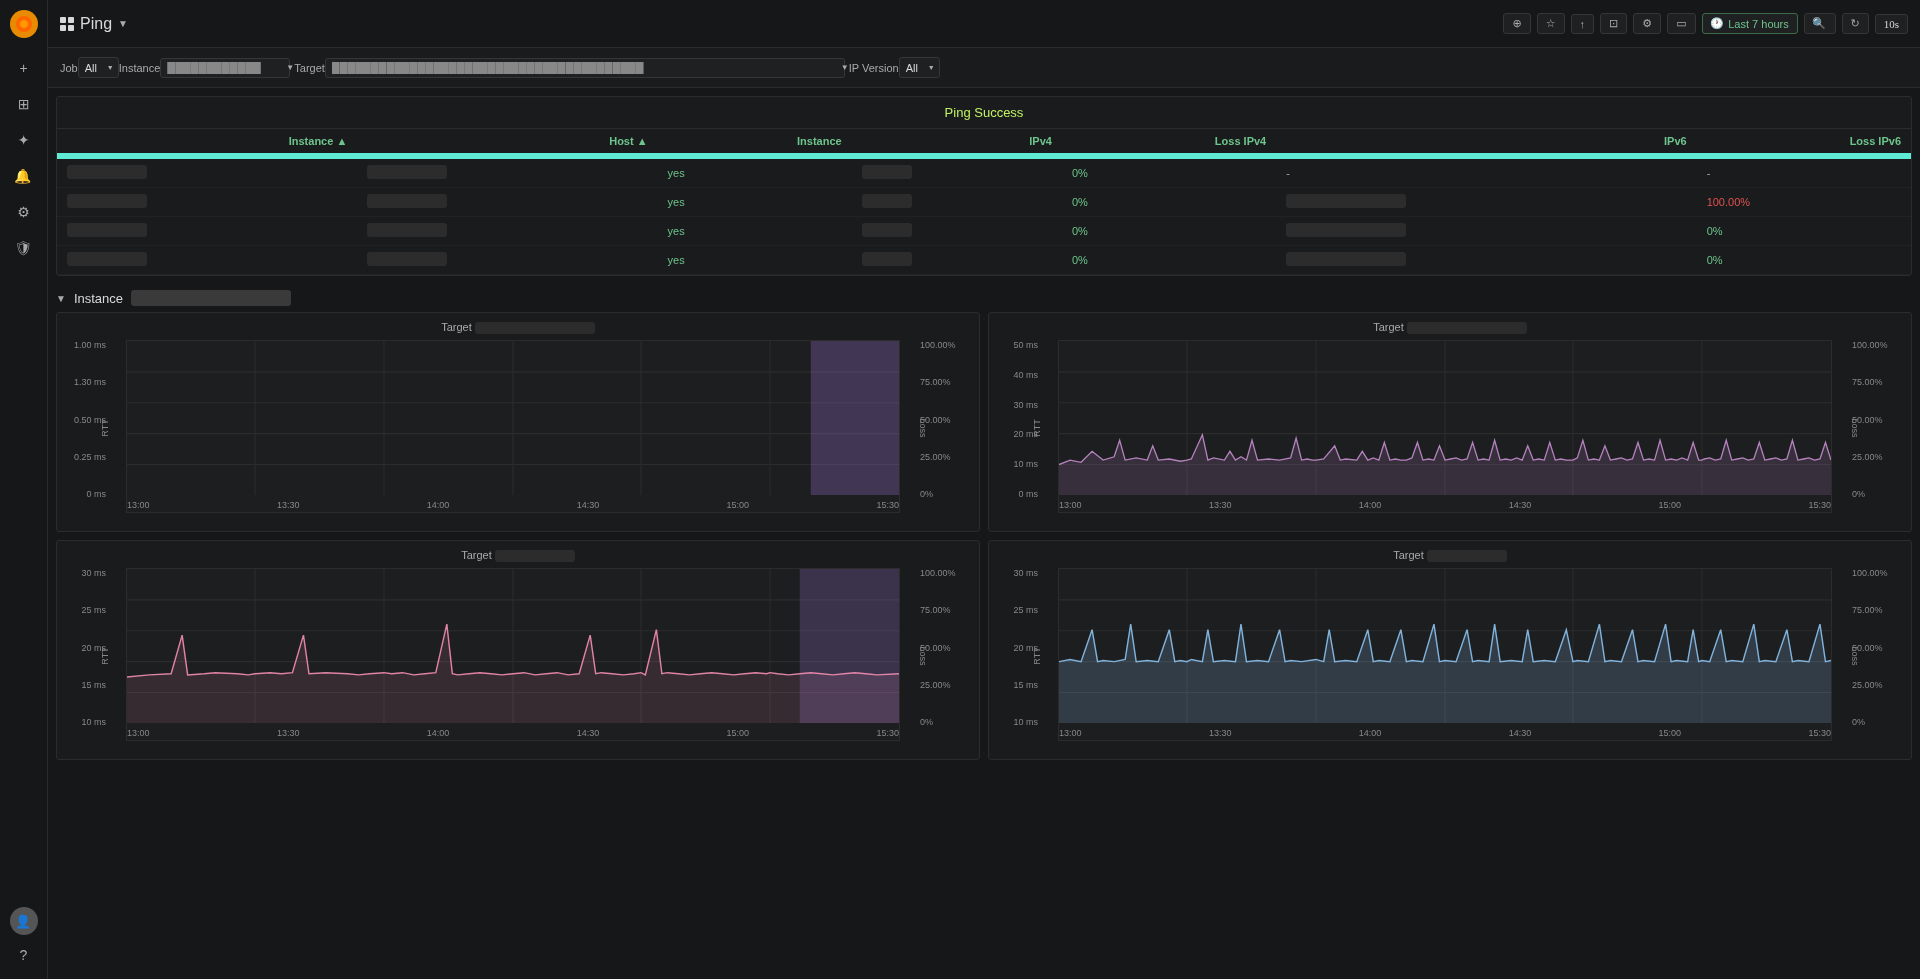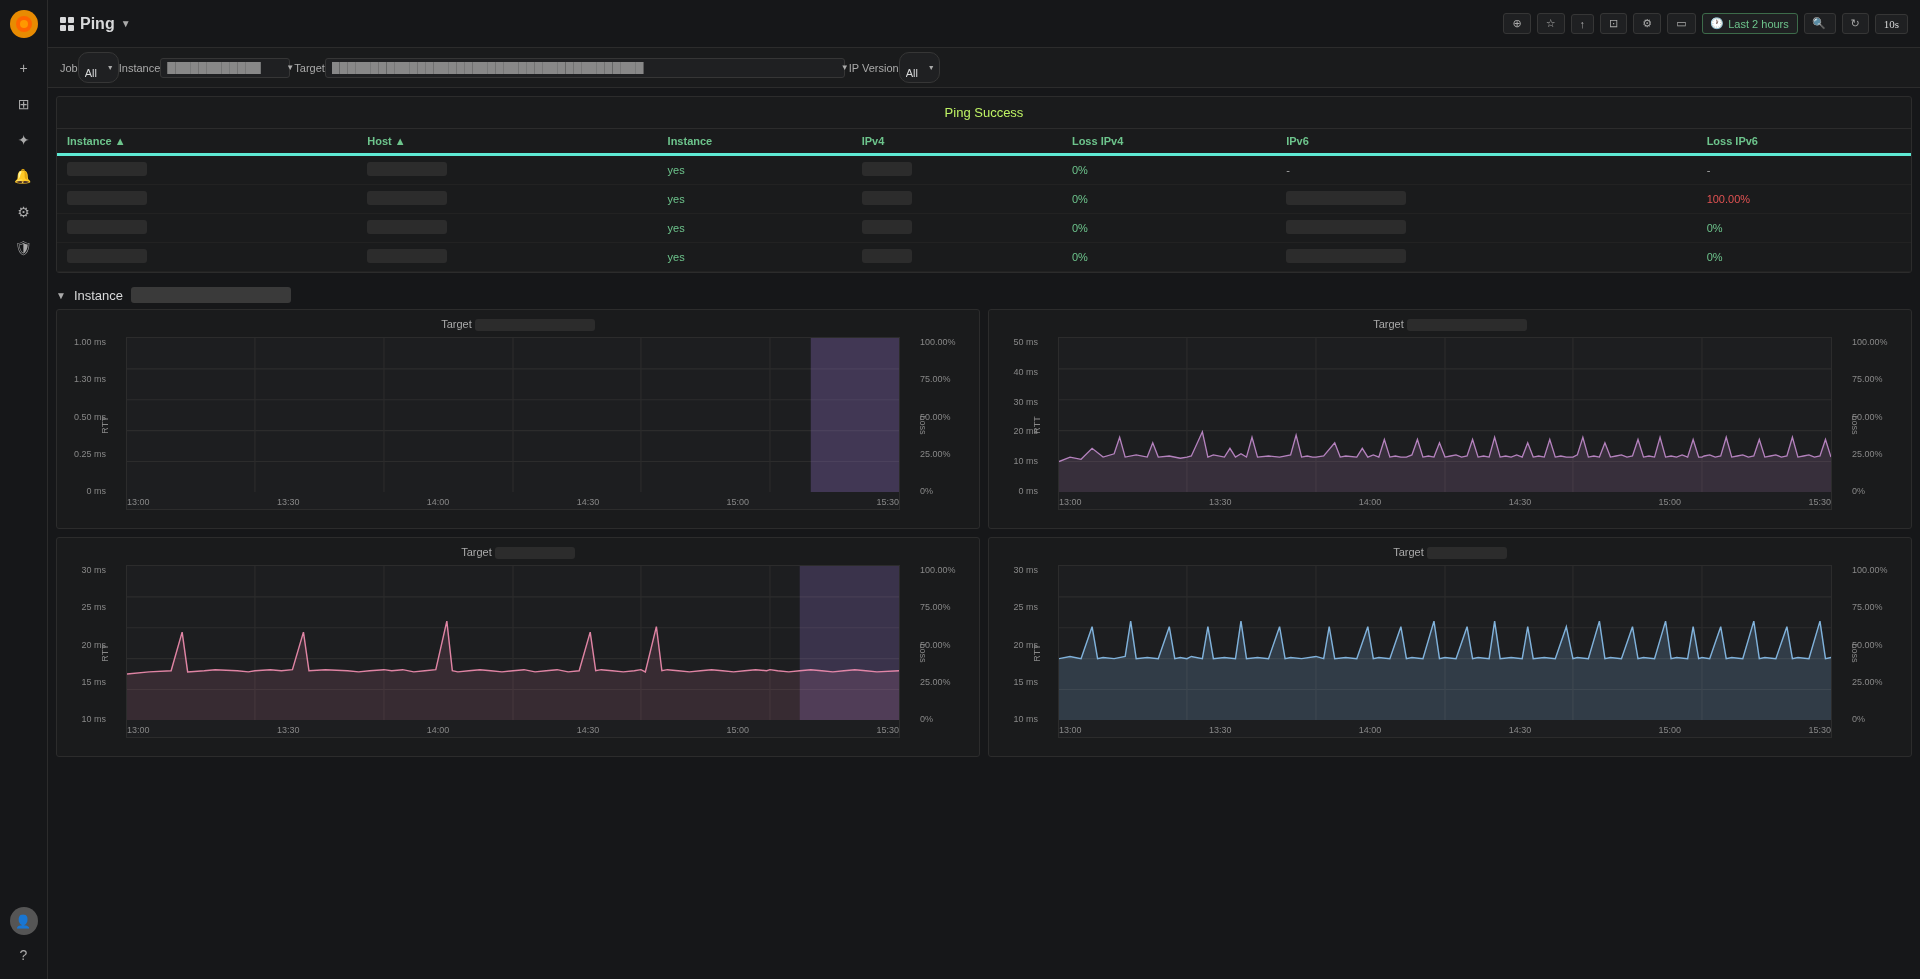--- a/index.html
+++ b/index.html
@@ -82,21 +82,21 @@
       padding: 0 12px;
       gap: 8px;
       flex-shrink: 0;
     }
     .topbar-title {
       display: flex;
       align-items: center;
       gap: 6px;
       font-size: 16px;
       color: #d8d9da;
-      font-weight: 700;
+      font-weight: 400;
     }
     .topbar-grid-icon {
       display: grid;
       grid-template-columns: 1fr 1fr;
       gap: 2px;
       width: 14px;
       height: 14px;
     }
     .topbar-grid-icon span {
       background: #d8d9da;
@@ -142,22 +142,22 @@
       flex-shrink: 0;
     }
     .filter-label {
       color: #aaa;
       font-size: 11px;
     }
     .filter-select {
       background: #1f2022;
       border: 1px solid #363636;
       color: #d8d9da;
-      padding: 14px 20px 3px 6px;
-      border-radius: 10px;
+      padding: 4px 20px 3px 6px;
+      border-radius: 3px;
       font-size: 11px;
       cursor: pointer;
       appearance: none;
       position: relative;
       min-width: 40px;
     }
     .filter-select-wrap {
       position: relative;
       display: flex;
       align-items: center;
@@ -213,26 +213,26 @@
       color: #bef264;
       border-bottom: 1px solid #2c2c2c;
     }
 
     
     .data-table {
       width: 100%;
       border-collapse: collapse;
     }
     .data-table th {
-      text-align: left;
+      text-align: right;
       padding: 6px 10px;
       color: #6dc48c;
       font-size: 11px;
       font-weight: 600;
-      border-bottom: 3px solid #5eead4;
+      border-bottom: 6px solid #5eead4;
       cursor: pointer;
     }
     .data-table td {
       padding: 6px 10px;
       font-size: 11px;
       border-bottom: 1px solid #222;
     }
     .cell-blur {
       background: #2c2c2c;
       border-radius: 3px;
@@ -431,21 +431,21 @@
     <div class="topbar-spacer"></div>
     <div class="topbar-actions">
       <button class="topbar-btn">⊕</button>
       <button class="topbar-btn">☆</button>
       <button class="topbar-btn">↑</button>
       <button class="topbar-btn">⊡</button>
       <button class="topbar-btn">⚙</button>
       <button class="topbar-btn">▭</button>
       <button class="topbar-btn time">
         <span>🕐</span>
-        <span>Last 2 hours</span>
+        <span>Last 7 hours</span>
       </button>
       <button class="topbar-btn">🔍</button>
       <button class="topbar-btn">↻</button>
       <button class="topbar-btn interval">
         <span>10s</span>
       </button>
     </div>
   </div>
 
   <div class="filterbar">

